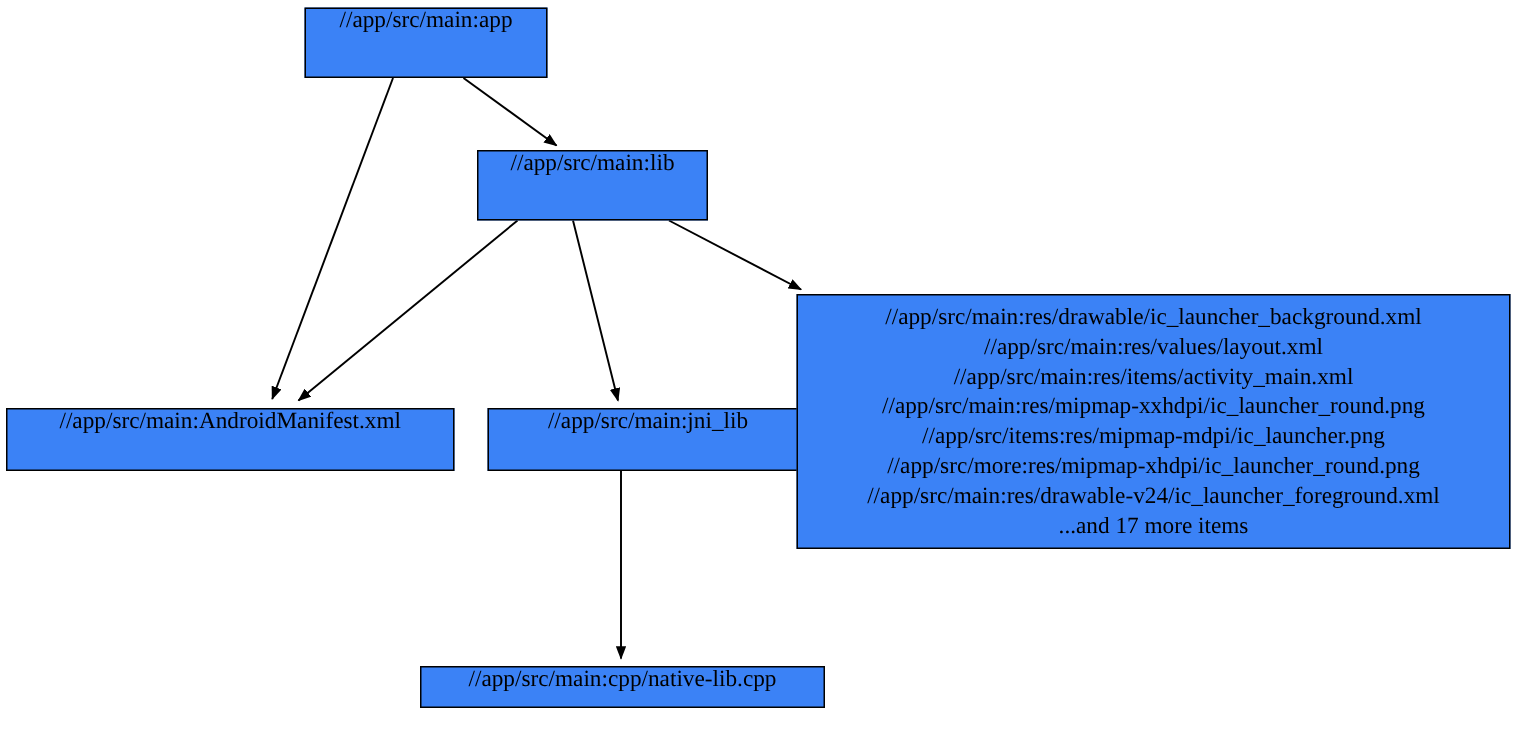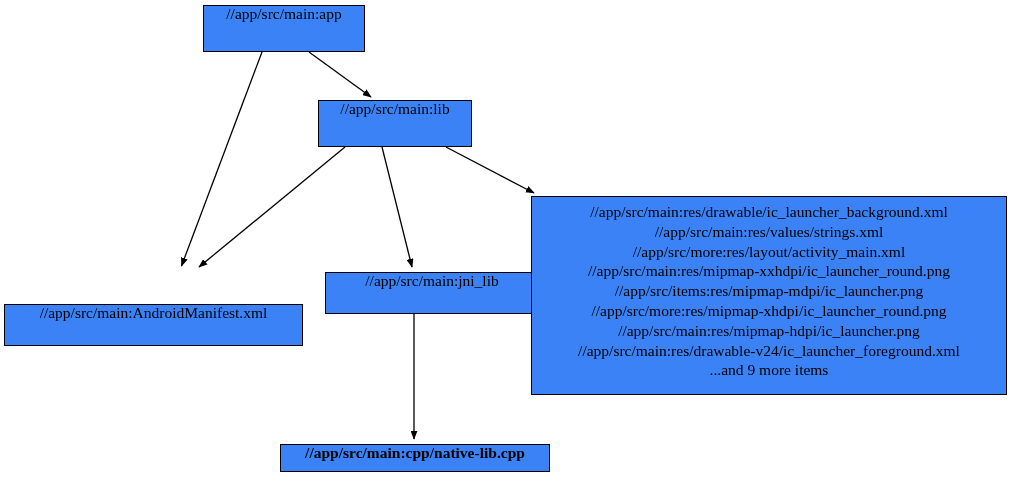--- a/index.html
+++ b/index.html
@@ -77,39 +77,38 @@
   </svg>
 
   <div class="graph-node" style="left:203px; top:5px; width:162px; height:47px;">
     <span class="node-label">//app/src/main:app</span>
   </div>
 
   <div class="graph-node" style="left:302px; top:100px; width:154px; height:47px;margin-left:16px;">
     <span class="node-label">//app/src/main:lib</span>
   </div>
 
-  <div class="graph-node" style="left:4px; top:272px; width:299px; height:42px;margin-top:32px;">
+  <div class="graph-node" style="left:4px; top:272px; width:299px; height:42px;">
     <span class="node-label">//app/src/main:AndroidManifest.xml</span>
   </div>
 
   <div class="graph-node" style="left:325px; top:272px; width:214px; height:42px;">
     <span class="node-label">//app/src/main:jni_lib</span>
   </div>
 
-  <div class="graph-node multi" style="left:531px; top:196px; width:476px; height:199px;">
+  <div class="graph-node multi" style="left:531px; top:196px; width:476px; height:170px;">
     <span class="node-label" id="resources-lines">
         <span class="node-line">//app/src/main:res/drawable/ic_launcher_background.xml</span>
-        <span class="node-line">//app/src/main:res/values/strings.xml</span>
-        <span class="node-line">//app/src/more:res/layout/activity_main.xml</span>
+        <span class="node-line">//app/src/main:res/values/layout.xml</span>
+        <span class="node-line">//app/src/main:res/items/activity_main.xml</span>
         <span class="node-line">//app/src/main:res/mipmap-xxhdpi/ic_launcher_round.png</span>
         <span class="node-line">//app/src/items:res/mipmap-mdpi/ic_launcher.png</span>
         <span class="node-line">//app/src/more:res/mipmap-xhdpi/ic_launcher_round.png</span>
-        <span class="node-line">//app/src/main:res/mipmap-hdpi/ic_launcher.png</span>
         <span class="node-line">//app/src/main:res/drawable-v24/ic_launcher_foreground.xml</span>
-        <span class="node-line">...and 9 more items</span>
+        <span class="node-line">...and 17 more items</span>
       </span>
   </div>
 
-  <div class="graph-node" style="left:280px; top:444px; width:270px; height:28px;font-weight:bold;">
+  <div class="graph-node" style="left:280px; top:444px; width:270px; height:28px;">
     <span class="node-label">//app/src/main:cpp/native-lib.cpp</span>
   </div>
 
 </div>
 
 </body></html>

